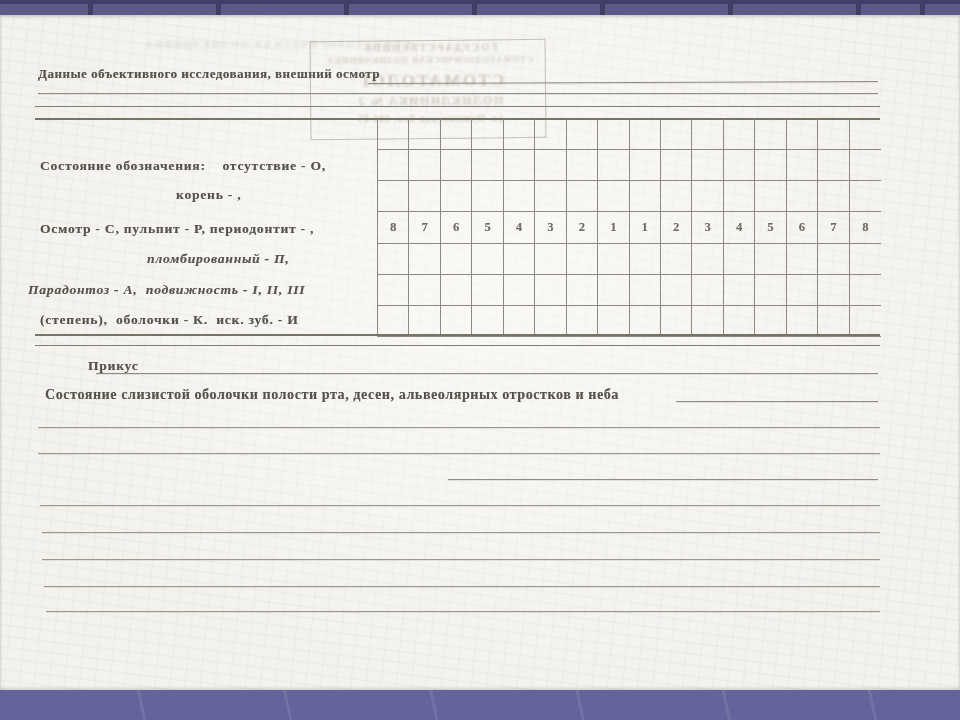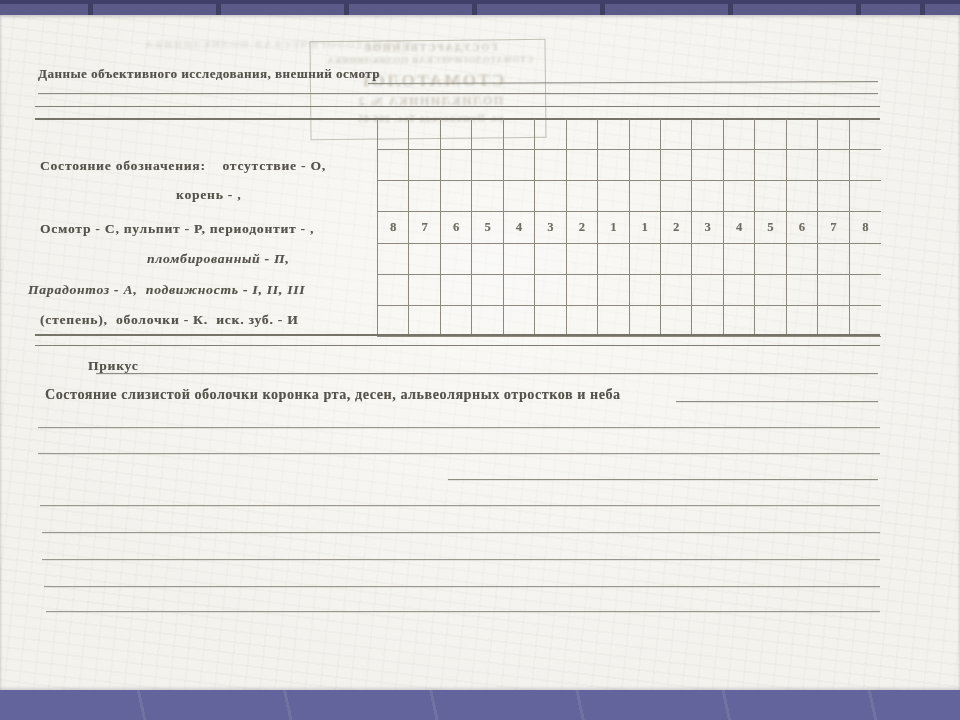--- a/index.html
+++ b/index.html
@@ -226,21 +226,21 @@
         <div class="cell"></div>
         <div class="cell"></div>
       </div>
 
     <div class="hrule" style="left:35px; top:319px; width:845px;"></div>
     <div class="hrule thin" style="left:35px; top:330px; width:845px;"></div>
 
     <div class="doc-text" style="left:40px; top:343px;margin-left:48px;">Прикус</div>
     <div class="wline" style="left:96px; top:358px; width:782px;"></div>
 
-    <div class="doc-text sz-14" style="left:45px; top:372px;">Состояние слизистой оболочки коронка рта, десен, альвеолярных отростков и неба</div>
+    <div class="doc-text sz-14" style="left:45px; top:372px;">Состояние слизистой оболочки полости рта, десен, альвеолярных отростков и неба</div>
     <div class="wline" style="left:676px; top:386px; width:202px;"></div>
     <div class="wline soft" style="left:38px; top:412px; width:842px;"></div>
     <div class="wline soft" style="left:38px; top:438px; width:842px;"></div>
 
     <div class="wline" style="left:448px; top:464px; width:430px;"></div>
     <div class="wline soft" style="left:40px; top:490px; width:840px;"></div>
     <div class="wline soft" style="left:42px; top:517px; width:838px;"></div>
     <div class="wline soft" style="left:42px; top:544px; width:838px;"></div>
     <div class="wline soft" style="left:44px; top:571px; width:836px;"></div>
     <div class="wline soft" style="left:46px; top:596px; width:834px;"></div>

